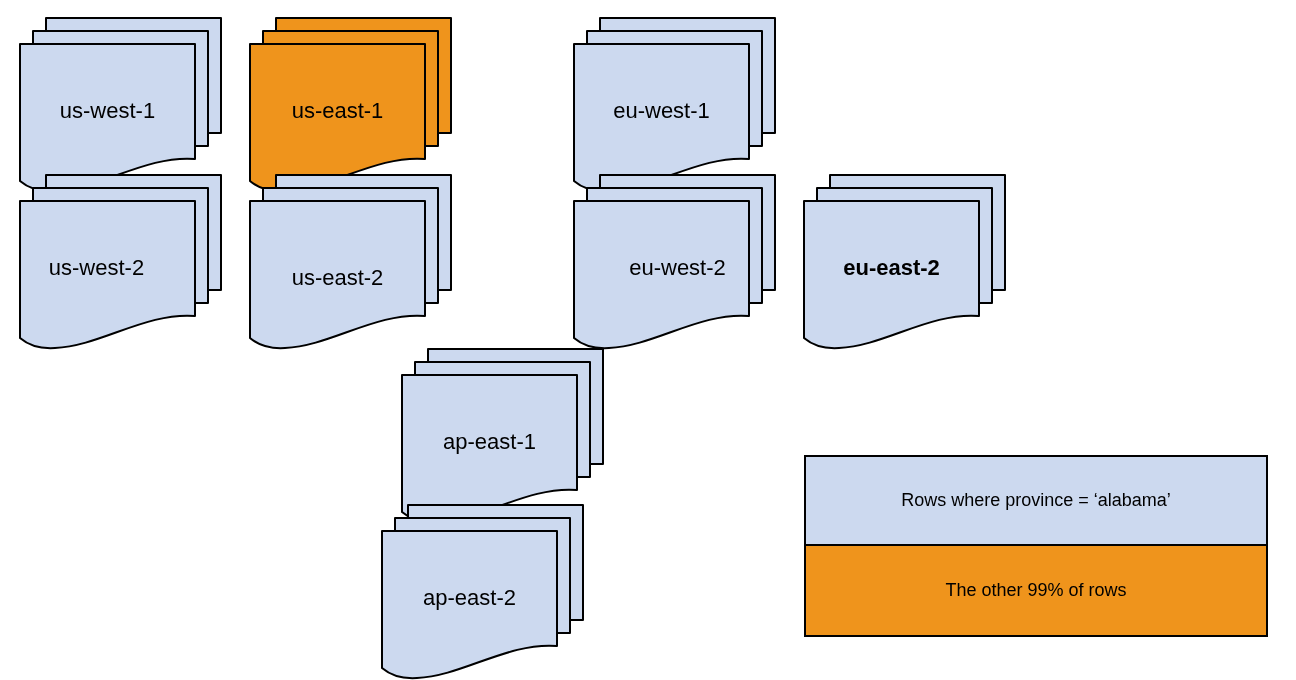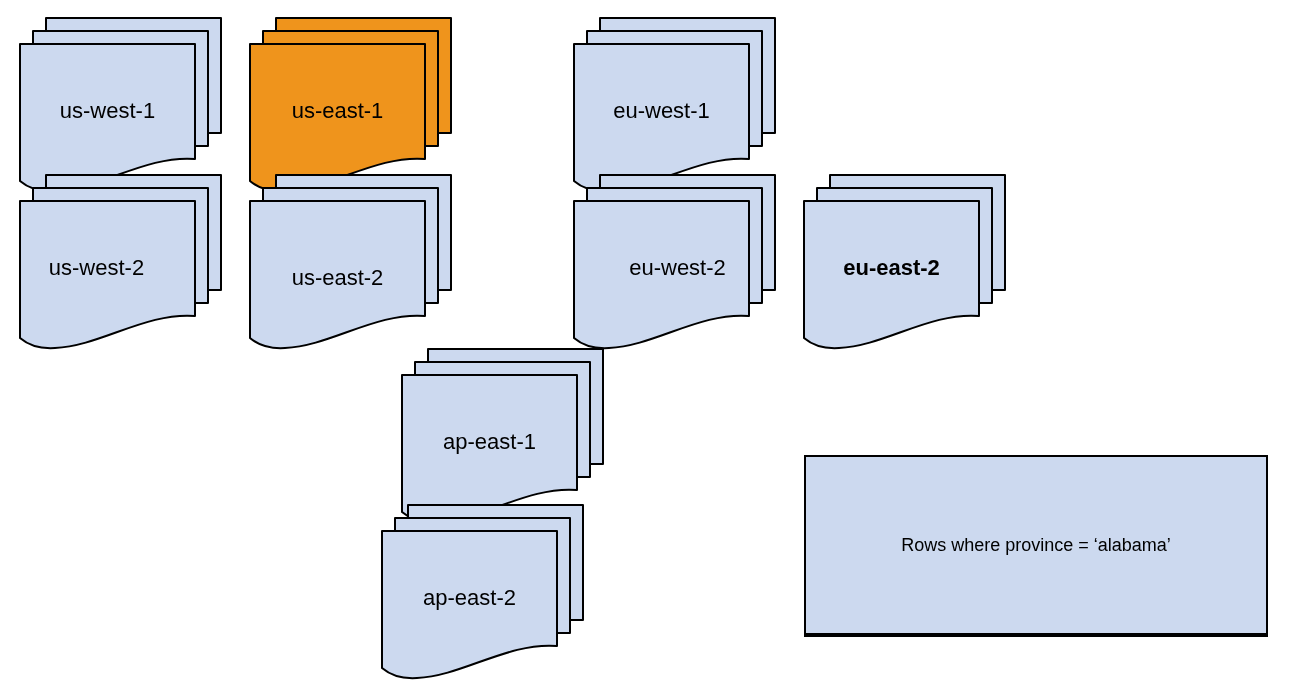--- a/index.html
+++ b/index.html
@@ -120,13 +120,14 @@
         <path d="M0,0 L175,0 L175,115 L0,115 Z" transform="translate(26,0)" fill="#ccd9ef" stroke="#000000" stroke-width="2" stroke-linejoin="round"></path>
         <path d="M0,0 L175,0 L175,115 L0,115 Z" transform="translate(13,13)" fill="#ccd9ef" stroke="#000000" stroke-width="2" stroke-linejoin="round"></path>
         <path d="M0,0 L175,0 L175,115 C126,111 80.5,145 35,147 C19.25,148 7,143 0,137 Z" transform="translate(0,26)" fill="#ccd9ef" stroke="#000000" stroke-width="2" stroke-linejoin="round"></path>
       </svg>
       <div class="doc-label" style="left: 0px; top: 80.05px; width: 175px; text-align: center;">ap-east-2</div>
     </div>
   </div>
 
 <div class="legend">
   <div class="legend-row blue">Rows where province = ‘alabama’</div>
+  <div class="legend-row orange">The other 99% of rows</div>
 </div>
 
 </body></html>

